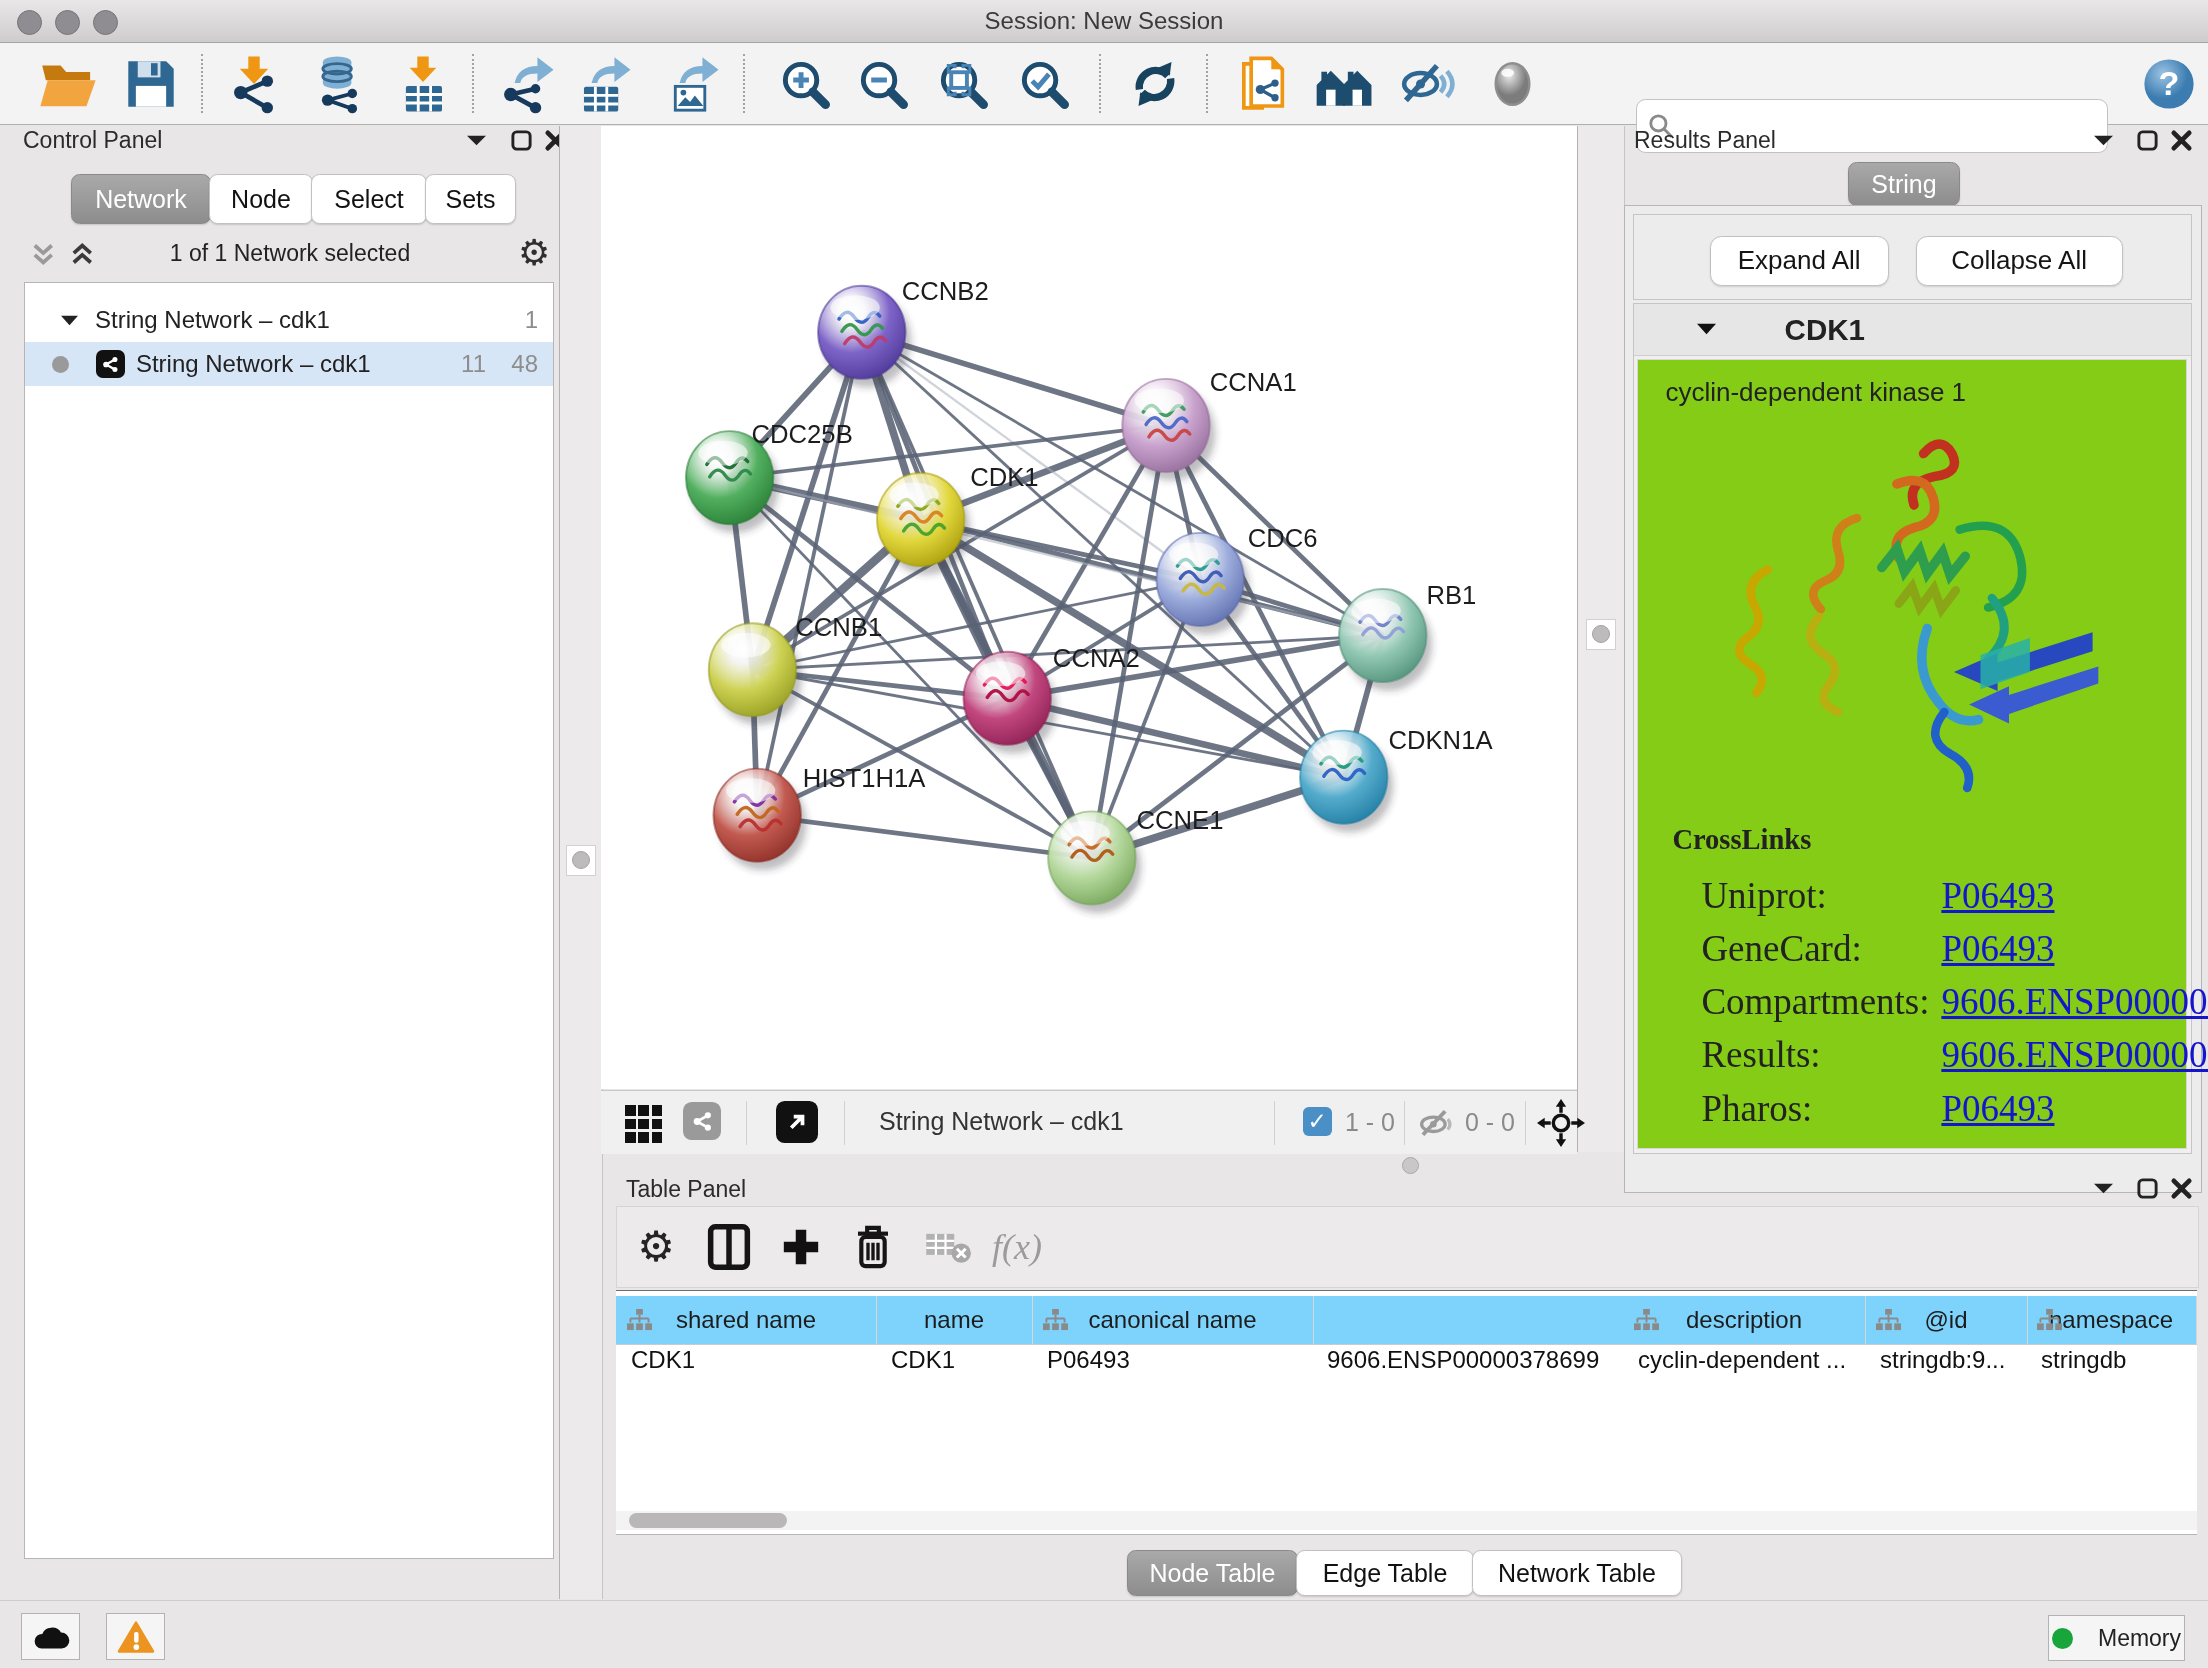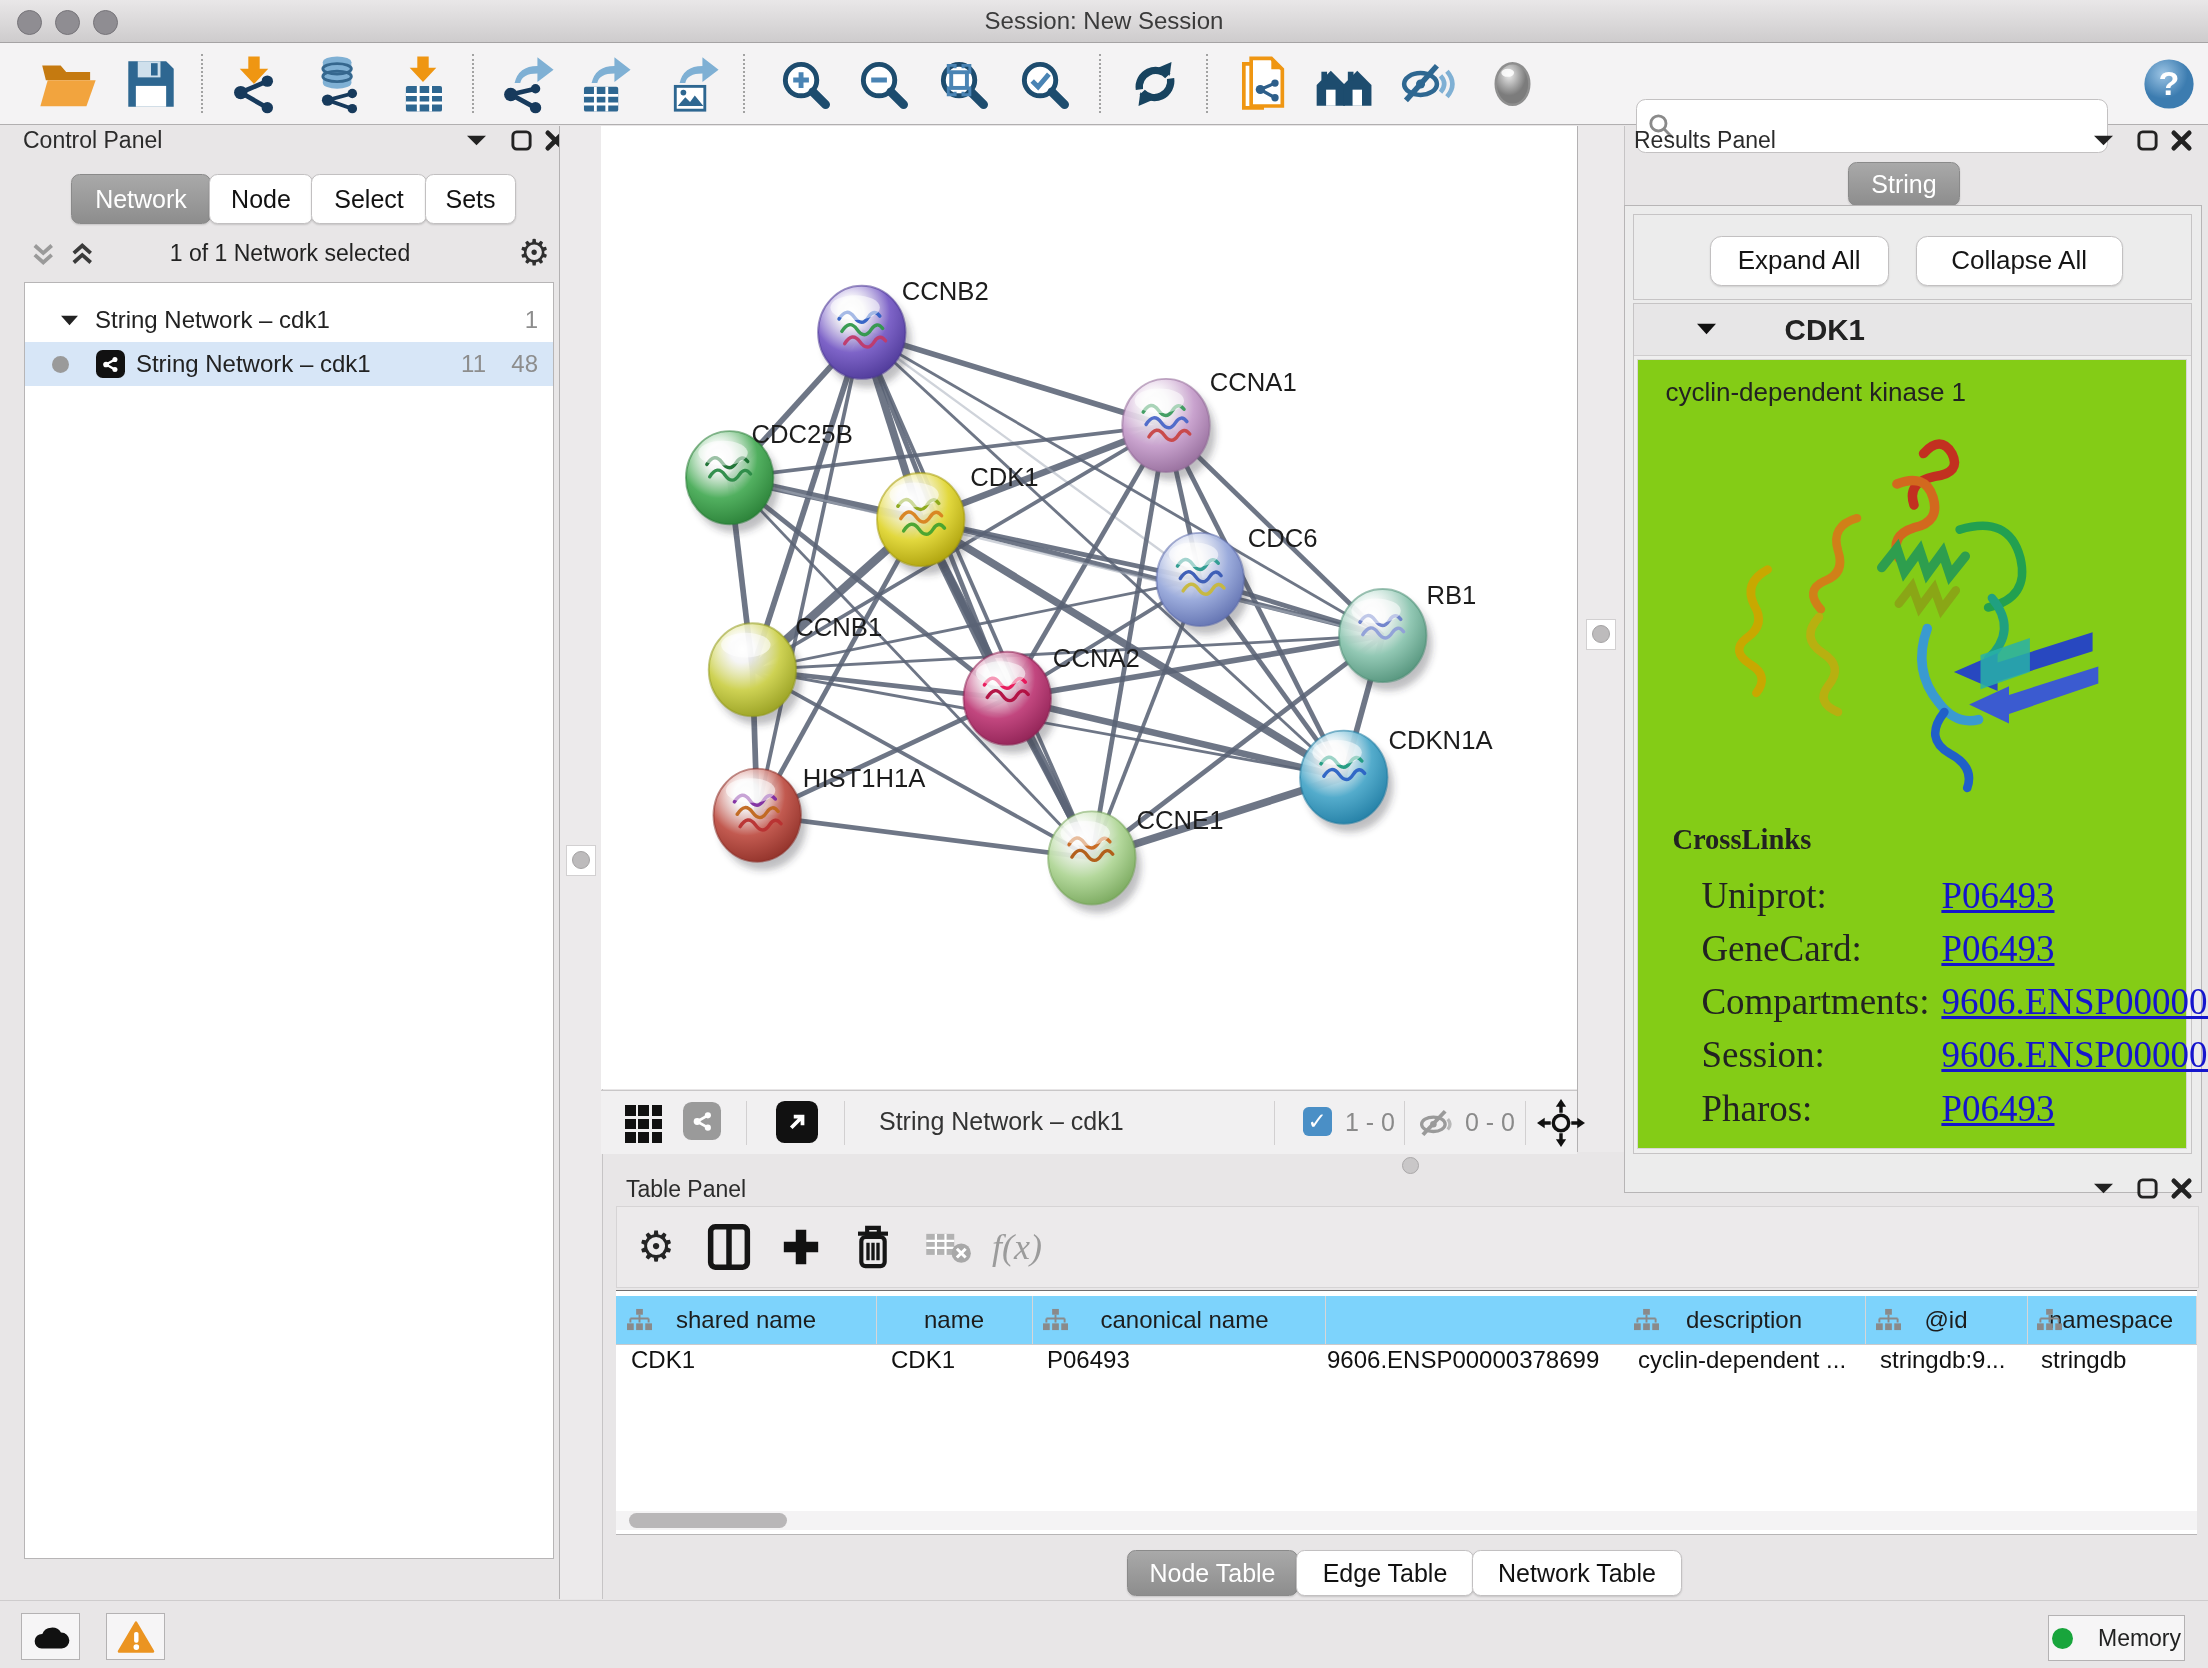--- a/index.html
+++ b/index.html
@@ -759,21 +759,21 @@
         </svg>
       </div>
       <div class="abs serif" style="left:34px;top:464px;font-size:28.5px;font-weight:bold">CrossLinks</div>
       <div id="crosslinks">
           <div class="xlrow serif" style="top: 514px;"><span>Uniprot:</span>
     <span class="xlval"><a>P06493</a></span></div>
           <div class="xlrow serif" style="top: 567px;"><span>GeneCard:</span>
     <span class="xlval"><a>P06493</a></span></div>
           <div class="xlrow serif" style="top: 620px;"><span>Compartments:</span>
     <span class="xlval"><a>9606.ENSP00000378699</a></span></div>
-          <div class="xlrow serif" style="top: 673px;"><span>Session:</span>
+          <div class="xlrow serif" style="top: 673px;"><span>Results:</span>
     <span class="xlval"><a>9606.ENSP00000378699</a></span></div>
           <div class="xlrow serif" style="top: 727px;"><span>Pharos:</span>
     <span class="xlval"><a>P06493</a></span></div>
         </div>
     </div>
   </div>
 </div>
 
 <div class="abs ptitle" style="left:626px;top:1176px">Table Panel</div>
 <div class="abs" style="left:2091px;top:1179px">
@@ -848,21 +848,21 @@
             <rect x="1" y="16" width="7" height="7" fill="#8a8a8a"></rect>
             <rect x="10.5" y="16" width="7" height="7" fill="#8a8a8a"></rect>
             <rect x="20" y="16" width="7" height="7" fill="#8a8a8a"></rect>
           </svg>
         </span>
         <span>shared name</span>
       </div>
       <div class="thcell" style="left: 260px; width: 156px;">
         <span>name</span>
       </div>
-      <div class="thcell" style="left: 416px; width: 281px; padding-left: 12px;">
+      <div class="thcell" style="left: 416px; width: 281px;">
         <span class="tico">
           <svg width="27" height="24" viewBox="0 0 28 25">
             <rect x="10.5" y="1" width="7" height="6" fill="#8a8a8a"></rect>
             <path d="M14 7 v4 M4.5 11 h19 M4.5 11 v4 M14 11 v4 M23.5 11 v4" stroke="#8a8a8a" stroke-width="2" fill="none"></path>
             <rect x="1" y="16" width="7" height="7" fill="#8a8a8a"></rect>
             <rect x="10.5" y="16" width="7" height="7" fill="#8a8a8a"></rect>
             <rect x="20" y="16" width="7" height="7" fill="#8a8a8a"></rect>
           </svg>
         </span>
         <span>canonical name</span>

